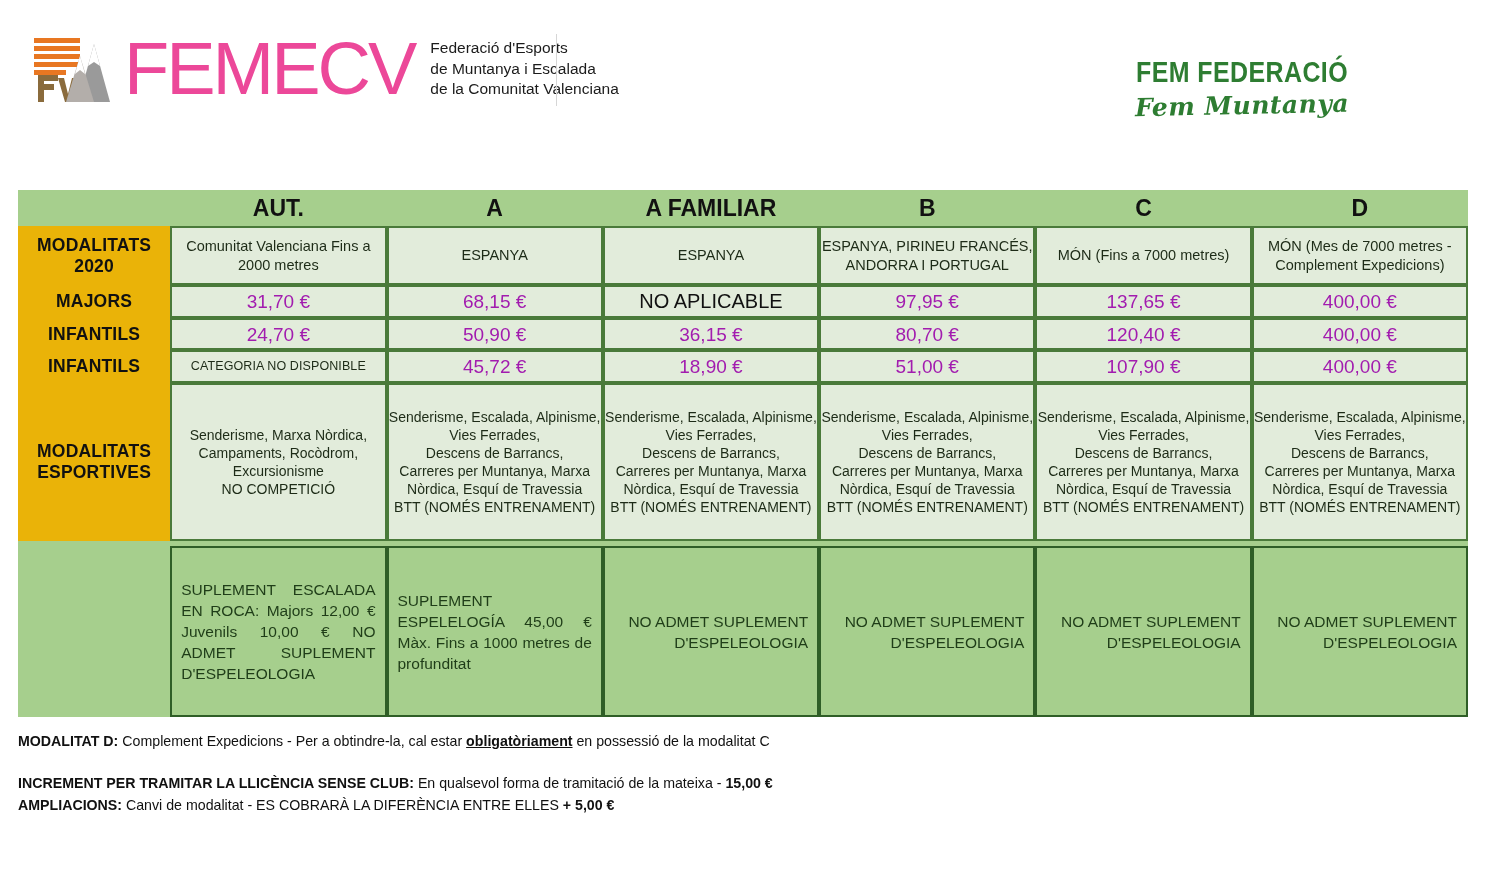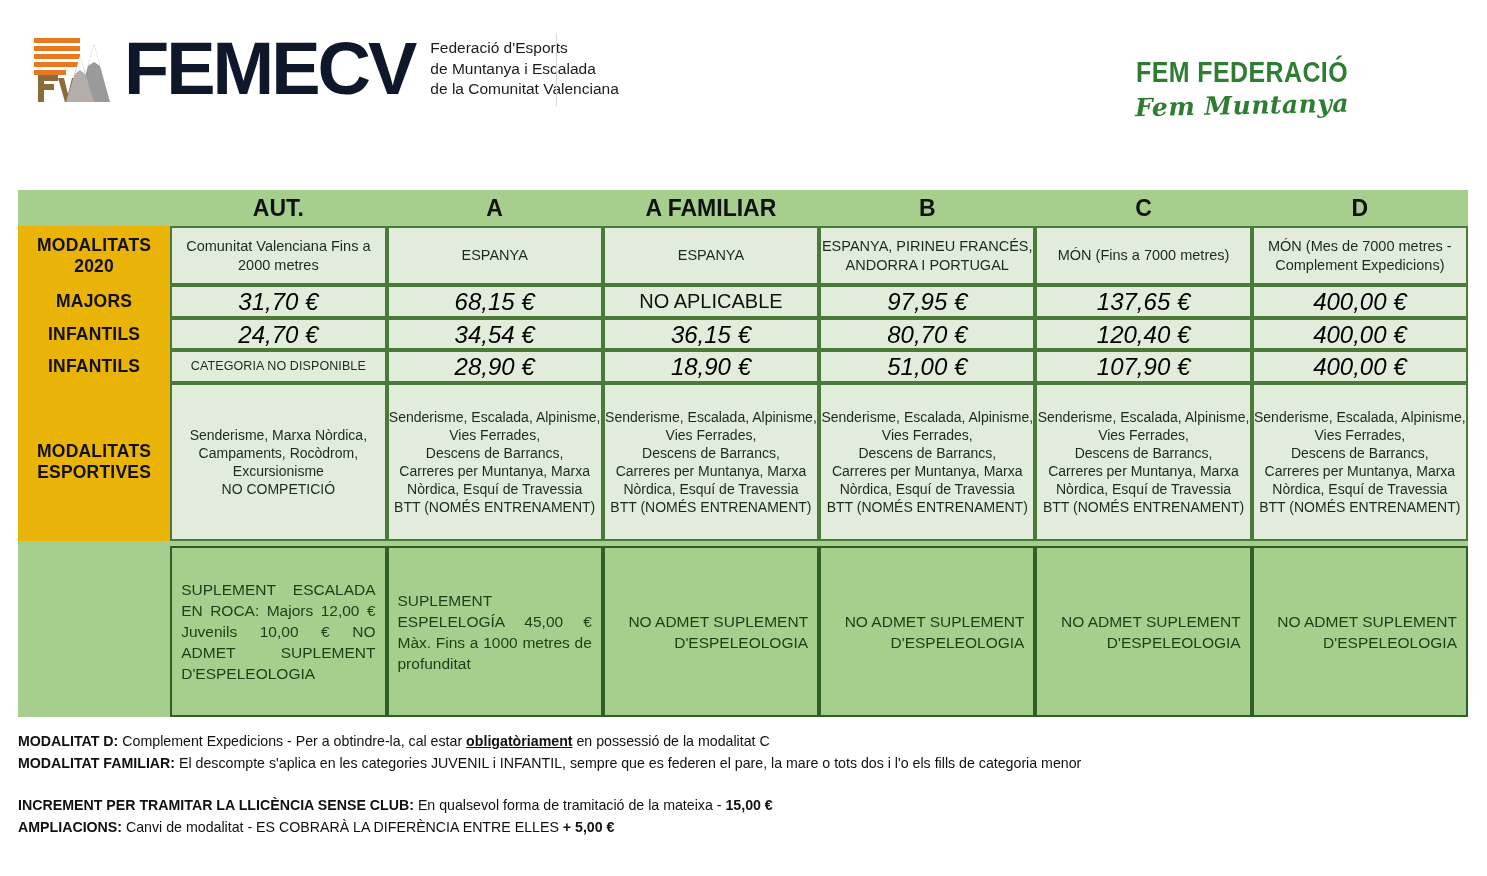--- a/index.html
+++ b/index.html
@@ -10,22 +10,22 @@
     font-family: "Liberation Sans", sans-serif;
     overflow: hidden;
   }
   .page { position: relative; width: 1487px; height: 876px; background:#fff; }
 
   
   .header { position:absolute; left:0; top:0; width:1487px; height:140px; }
 
   .logo-block { position:absolute; left:28px; top:30px; display:flex; align-items:center; }
   .logo-mark { width:92px; height:78px; position:relative; margin-right:6px; }
-  .logo-word { font-family:"Liberation Sans", sans-serif; font-weight:bold;
-               font-size:74px; letter-spacing:-3px; color:#0f172a; line-height:74px;
+  .logo-word { font-family:"Liberation Sans", sans-serif; font-weight:normal;
+               font-size:74px; letter-spacing:-3px; color:#ec4899; line-height:74px;
                margin-left:-2px; }
   .logo-sub { margin-left:16px; padding-left:0px; font-size:15.5px; color:#1b1b1b;
               line-height:20.5px; font-family:"Liberation Sans", sans-serif; }
   .logo-divider { position:absolute; left:556px; top:34px; width:1px; height:72px; background:#d6d6d6; }
 
   .slogan { position:absolute; right:115px; top:56px; text-align:center; width:260px; }
   .slogan-main { font-family:"Liberation Sans", sans-serif; font-weight:bold;
                  font-size:29px; letter-spacing:0.5px; color:#2e7d32;
                  transform: scaleX(0.86); transform-origin:center; }
   .slogan-script { font-family:"DejaVu Serif", serif; font-style:italic; font-weight:bold;
@@ -47,21 +47,21 @@
              font-weight:bold; font-size:23px; height:36px;
              font-family:"Liberation Sans", sans-serif; letter-spacing:0px; }
   .rowlabel { background:#eab308; text-align:center; color:#111; font-weight:bold;
               font-size:17.5px; letter-spacing:0.2px; line-height:21px;
               font-family:"Liberation Sans", sans-serif; padding:0 6px; }
 
   .cell { background:#e2ecdb; border:2.5px solid #4a7a3a; text-align:center;
           color:#1d2b17; font-size:15px; line-height:19px; padding:5px 7px;
           font-family:"Liberation Sans", sans-serif; }
   .cell.sub    { font-size:14.5px; }
-  .cell.price  { font-size:24px; color:#000000;font-style:italic; }
+  .cell.price  { font-size:19px; color:#a21caf; }
   .cell.na     { font-size:20px; color:#111; }
   .cell.small  { font-size:12.5px; letter-spacing:0.1px; }
   .cell.mods   { font-size:14px; line-height:18px; }
 
   .cell.supp { background:#a6cf8d; border:2.5px solid #2f5e27; color:#1f3d18;
                font-size:15.5px; line-height:21px; padding:6px 9px; }
   .cell.supp.just { text-align:justify; text-align-last:justify; }
   .cell.supp.ctr  { text-align:right; }
 
   .spacer-row td { background:#a6cf8d; height:5px; padding:0; }
@@ -156,31 +156,31 @@
         <td class="cell price">68,15 €</td>
         <td class="cell na">NO APLICABLE</td>
         <td class="cell price">97,95 €</td>
         <td class="cell price">137,65 €</td>
         <td class="cell price">400,00 €</td>
       </tr>
 
       <tr>
         <td class="rowlabel">INFANTILS</td>
         <td class="cell price">24,70 €</td>
-        <td class="cell price">34,54 €</td>
+        <td class="cell price">50,90 €</td>
         <td class="cell price">36,15 €</td>
         <td class="cell price">80,70 €</td>
         <td class="cell price">120,40 €</td>
         <td class="cell price">400,00 €</td>
       </tr>
 
       <tr>
         <td class="rowlabel">INFANTILS</td>
         <td class="cell small">CATEGORIA NO DISPONIBLE</td>
-        <td class="cell price">28,90 €</td>
+        <td class="cell price">45,72 €</td>
         <td class="cell price">18,90 €</td>
         <td class="cell price">51,00 €</td>
         <td class="cell price">107,90 €</td>
         <td class="cell price">400,00 €</td>
       </tr>
 
       <tr>
         <td class="rowlabel">
           <div>MODALITATS</div>
           <div>ESPORTIVES</div>
@@ -234,21 +234,20 @@
         <td class="cell supp ctr">NO ADMET SUPLEMENT D'ESPELEOLOGIA</td>
         <td class="cell supp ctr">NO ADMET SUPLEMENT D'ESPELEOLOGIA</td>
       </tr>
     </tbody>
       </table>
   </div>
 
   <div class="notes">
     <div class="note"><b>MODALITAT D:</b><span> Complement Expedicions - Per a obtindre-la, cal estar </span><u>obligatòriament</u><span> en possessió de la modalitat C</span></div>
 
-    <div class="note"><b>MODALITAT FAMILIAR:</b><span> El descompte s'aplica en les categories JUVENIL i INFANTIL, sempre que es federen el pare, la mare o tots dos i l'o els fills de categoria menor</span></div>
 
     <div class="notes-gap"></div>
 
     <div class="note"><b>INCREMENT PER TRAMITAR LA LLICÈNCIA SENSE CLUB:</b><span> En qualsevol forma de tramitació de la mateixa - </span><b>15,00 €</b></div>
 
     <div class="note"><b>AMPLIACIONS:</b><span> Canvi de modalitat -  ES COBRARÀ LA DIFERÈNCIA ENTRE ELLES </span><b>+ 5,00 €</b></div>
   </div>
 
 </div>
 

